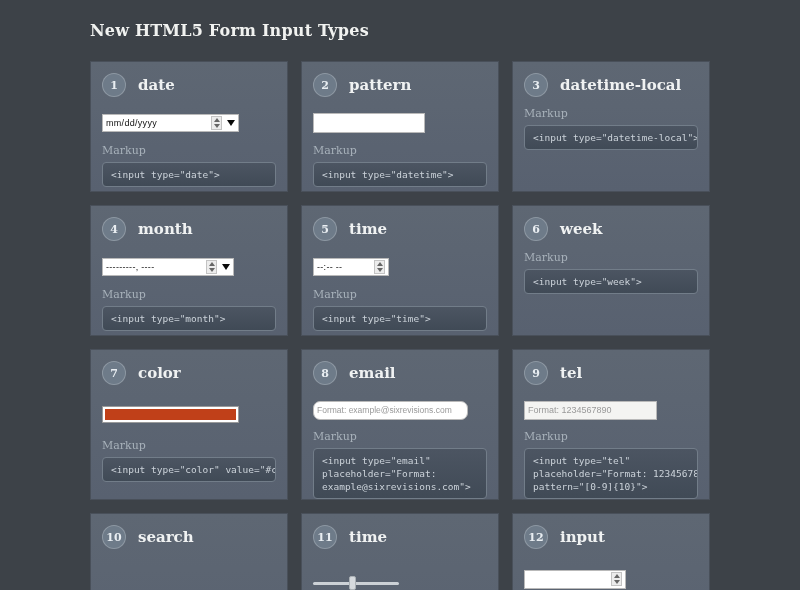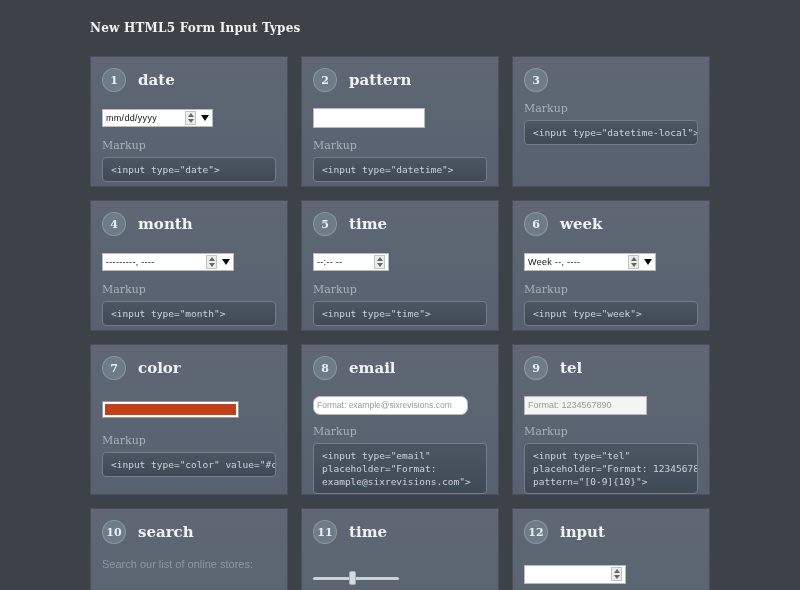--- a/index.html
+++ b/index.html
@@ -5,21 +5,21 @@
   * { margin:0; padding:0; box-sizing:border-box; }
   html,body { width:800px; height:590px; overflow:hidden; }
   body {
     background:#3d4248;
     font-family:"Liberation Sans", sans-serif;
   }
   .wrap { width:620px; margin:0 auto; padding-top:21px; }
   .page-title {
     font-family:"DejaVu Serif", serif;
     font-weight:bold;
-    font-size:12px;
+    font-size:16px;
     color:#f1f2f0;
     margin-bottom:21px;
     letter-spacing:0.2px;
   }
   .grid {
     display:grid;
     grid-template-columns:repeat(3, 1fr);
     grid-template-rows:131px 131px 151px 165px;
     gap:13px;
   }
@@ -106,21 +106,21 @@
   <h1 class="page-title">New HTML5 Form Input Types</h1>
 
   <div class="grid">
 
     <div class="card">
       <div class="card-head">
         <div class="badge">1</div>
         <div class="card-title">date</div>
       </div>
       <div class="demo">
-        <div class="ci" style="width:111px;">
+        <div class="ci" style="width:137px;">
           <span class="val">mm/dd/yyyy</span>
           <span class="spinner">
               <span class="sp-up"></span>
               <span class="sp-dn"></span>
             </span>
           <span class="caret"></span>
         </div>
       </div>
       <div class="markup-label">Markup</div>
       <div class="codebox">
@@ -140,20 +140,21 @@
       </div>
       <div class="markup-label">Markup</div>
       <div class="codebox">
         <div>&lt;input type="datetime"&gt;</div>
       </div>
     </div>
 
     <div class="card">
       <div class="card-head">
         <div class="badge">3</div>
+        <div class="card-title">datetime-local</div>
       </div>
       <div class="markup-label">Markup</div>
       <div class="codebox">
         <div>&lt;input type="datetime-local"&gt;</div>
       </div>
     </div>
 
     <div class="card">
       <div class="card-head">
         <div class="badge">4</div>
@@ -193,30 +194,20 @@
       <div class="codebox">
         <div>&lt;input type="time"&gt;</div>
       </div>
     </div>
 
     <div class="card">
       <div class="card-head">
         <div class="badge">6</div>
         <div class="card-title">week</div>
       </div>
-      <div class="demo">
-        <div class="ci" style="width:132px;">
-          <span class="val">Week --, ----</span>
-          <span class="spinner">
-              <span class="sp-up"></span>
-              <span class="sp-dn"></span>
-            </span>
-          <span class="caret"></span>
-        </div>
-      </div>
       <div class="markup-label">Markup</div>
       <div class="codebox">
         <div>&lt;input type="week"&gt;</div>
       </div>
     </div>
 
     <div class="card">
       <div class="card-head">
         <div class="badge">7</div>
         <div class="card-title">color</div>
@@ -249,38 +240,37 @@
         <div>example@sixrevisions.com"&gt;</div>
       </div>
     </div>
 
     <div class="card">
       <div class="card-head">
         <div class="badge">9</div>
         <div class="card-title">tel</div>
       </div>
       <div class="demo" style="margin-top:14px;">
-        <div class="ci" style="width:123px;height:19px;background:#f4f4f2;">
+        <div class="ci" style="width:133px;height:19px;background:#f4f4f2;">
           <span class="val placeholder" style="letter-spacing:0;">Format: 1234567890</span>
         </div>
       </div>
       <div class="markup-label" style="margin-top:9px;">Markup</div>
       <div class="codebox">
         <div>&lt;input type="tel"</div>
         <div>placeholder="Format: 1234567890"</div>
         <div>pattern="[0-9]{10}"&gt;</div>
       </div>
     </div>
 
     <div class="card">
       <div class="card-head">
         <div class="badge">10</div>
         <div class="card-title">search</div>
       </div>
-      <div class="search-label">Search our list of online stores:</div>
     </div>
 
     <div class="card">
       <div class="card-head">
         <div class="badge">11</div>
         <div class="card-title">time</div>
       </div>
       <div class="demo" style="margin-top:21px;">
         <div class="range">
           <div class="track"></div>

